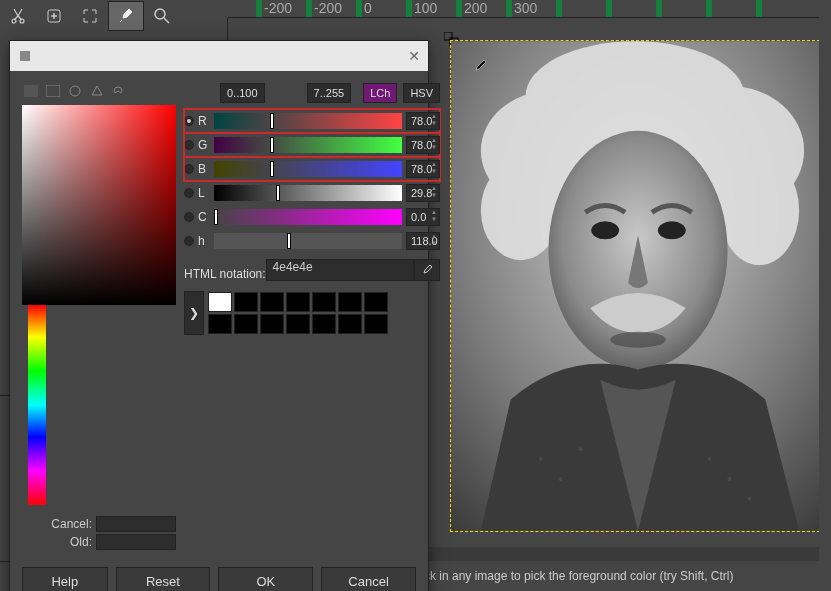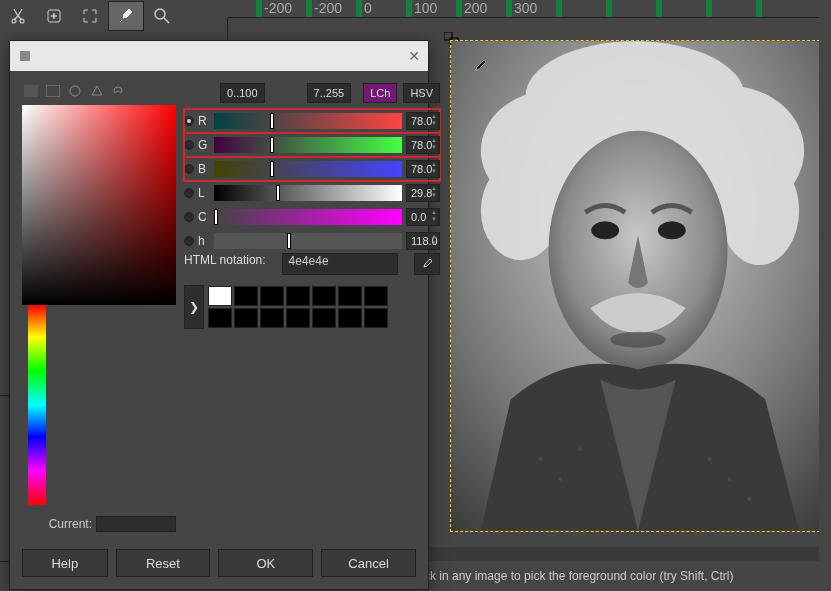--- a/index.html
+++ b/index.html
@@ -76,21 +76,21 @@
 .chan-row .radio { width:10px; height:10px; border-radius:50%; background:#2a2a2a; border:1px solid #222; }
 .chan-row .radio.checked::after { content:""; display:block; width:4px; height:4px; border-radius:50%; background:#ccc; margin:2px; }
 .chan-row .lab { width:12px; font-size:12px; }
 .chan-row .slider { flex:1; height:16px; position:relative; cursor:pointer;}
 .chan-row .slider .bg { position:absolute; inset:0; }
 .chan-row .slider .thumb { position:absolute; top:0; width:4px; height:16px; background:#fff; border:1px solid #000; }
 .chan-row .spin { width:34px; height:18px; background:#2d2d2d; border:1px solid #222; display:flex; align-items:center; padding:0 4px; font-size:11px; position:relative;}
 .chan-row .spin .arrows { position:absolute; right:2px; top:0; display:flex; flex-direction:column; font-size:6px; line-height:7px; color:#888;}
 .chan-row.highlight { outline: 2px solid #cc2a2a; outline-offset:-1px; }
 
-.html-row { display:flex; align-items:flex-start; gap:16px; margin-top:0;}
+.html-row { display:flex; align-items:flex-end; gap:0; margin-top:6px;}
 .html-row .lab { font-size:12px;}
 .html-row .inp { flex:1; height:22px; background:#2d2d2d; border:1px solid #222; padding:0 6px; font-size:12px; color:#ccc; }
 .html-row .eyedrop-btn { width:26px; height:22px; background:#2d2d2d; border:1px solid #222; display:flex; align-items:center; justify-content:center; cursor:pointer;}
 
 .swatch-row { display:flex; align-items:center; gap:4px; margin-top:10px;}
 .swatch-row .expand { width:20px; height:44px; background:#2d2d2d; border:1px solid #222; display:flex; align-items:center; justify-content:center; cursor:pointer; font-size:12px;}
 .swatch-grid { display:grid; grid-template-columns: repeat(7, 24px); grid-template-rows: 20px 20px; gap:2px;}
 .swatch-grid .sw { background:#000; border:1px solid #222; }
 .swatch-grid .sw.white { background:#fff; }
 
@@ -328,21 +328,25 @@
             </div>
         </div>
         <div>
           <div class="sv-area">
             <div class="sv-gradient"></div>
           </div>
           <div class="hue-strip"></div>
         </div>
         <div class="current-old">
           <div class="row">
-            <span class="lab">Current:</span>
+            <span class="lab">Cancel:</span>
+            <span class="swatch"></span>
+          </div>
+          <div class="row">
+            <span class="lab">Old:</span>
             <span class="swatch"></span>
           </div>
         </div>
       </div>
       <div class="cp-right">
         <div class="cp-tabs-right">
           <div class="b">0..100</div>
           <div class="b">7..255</div>
           <div style="flex:1"></div>
           <div class="toggle active">LCh</div>

